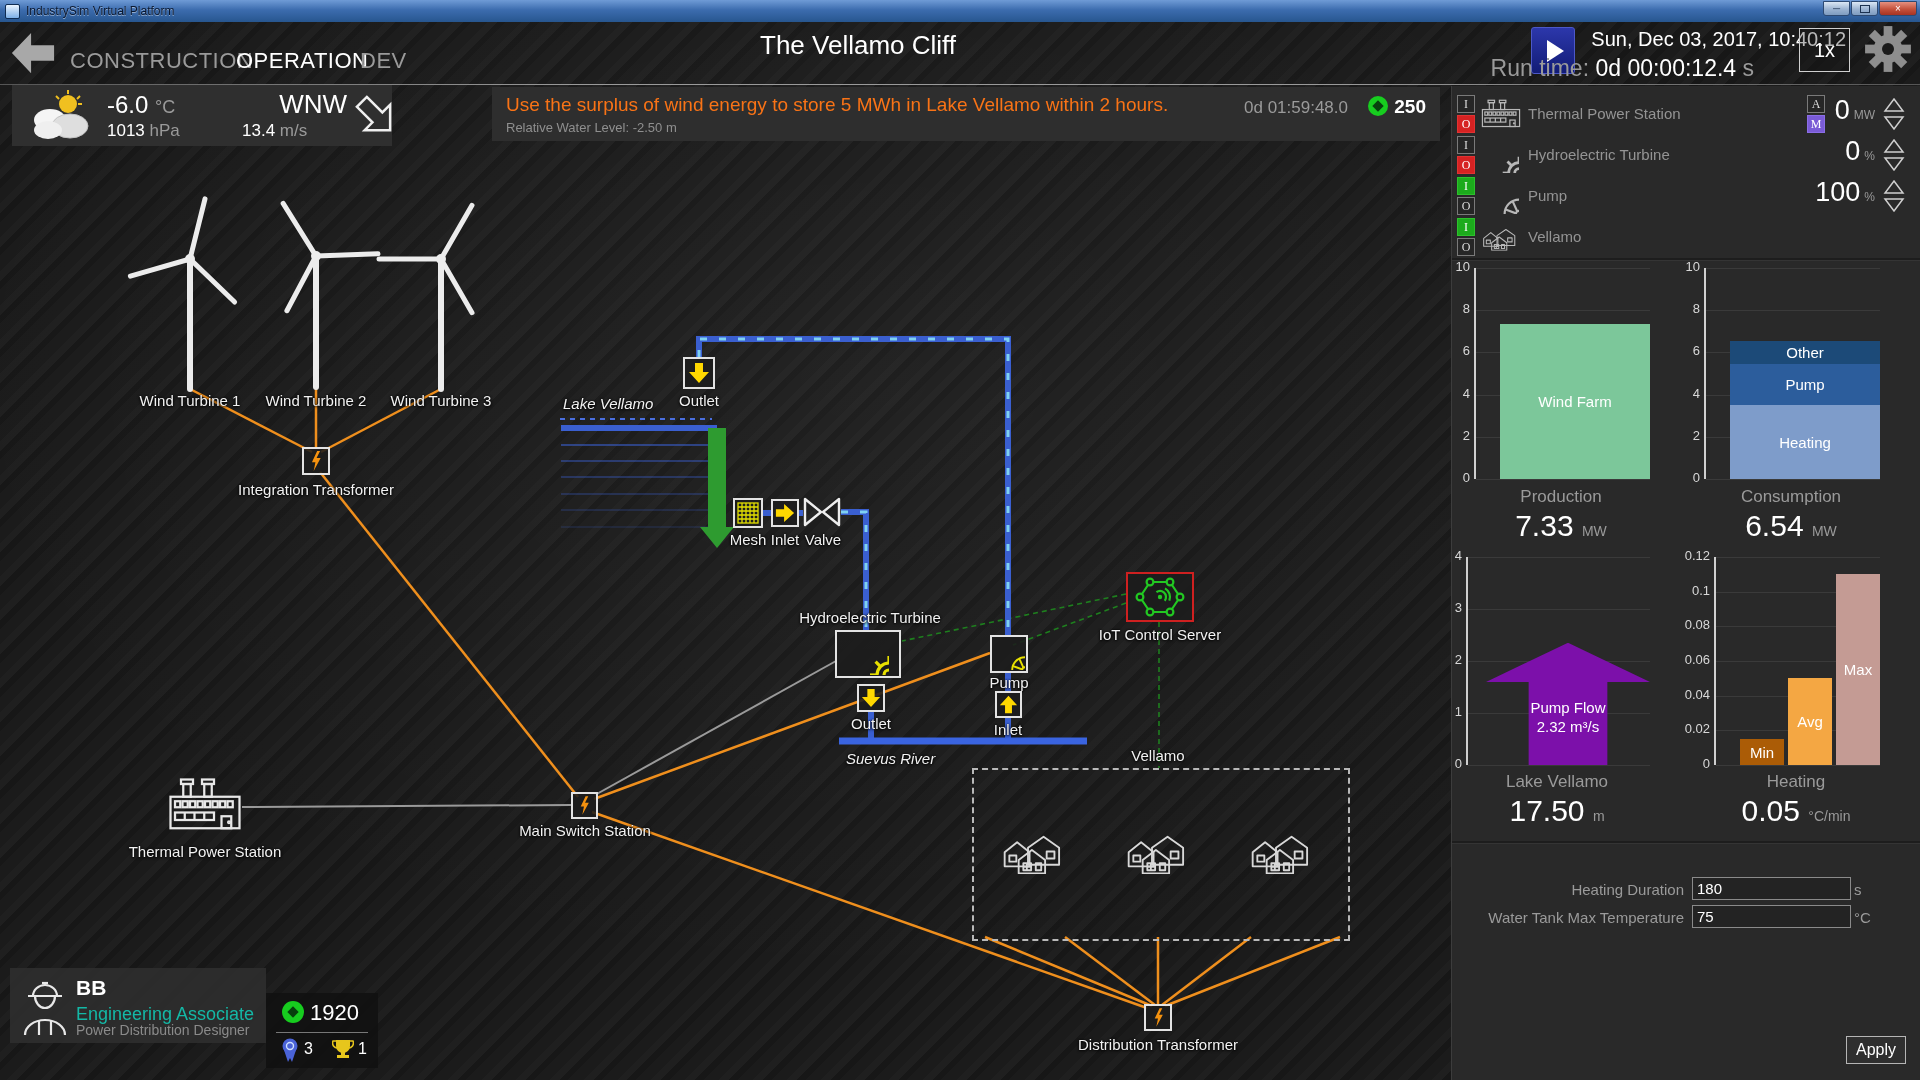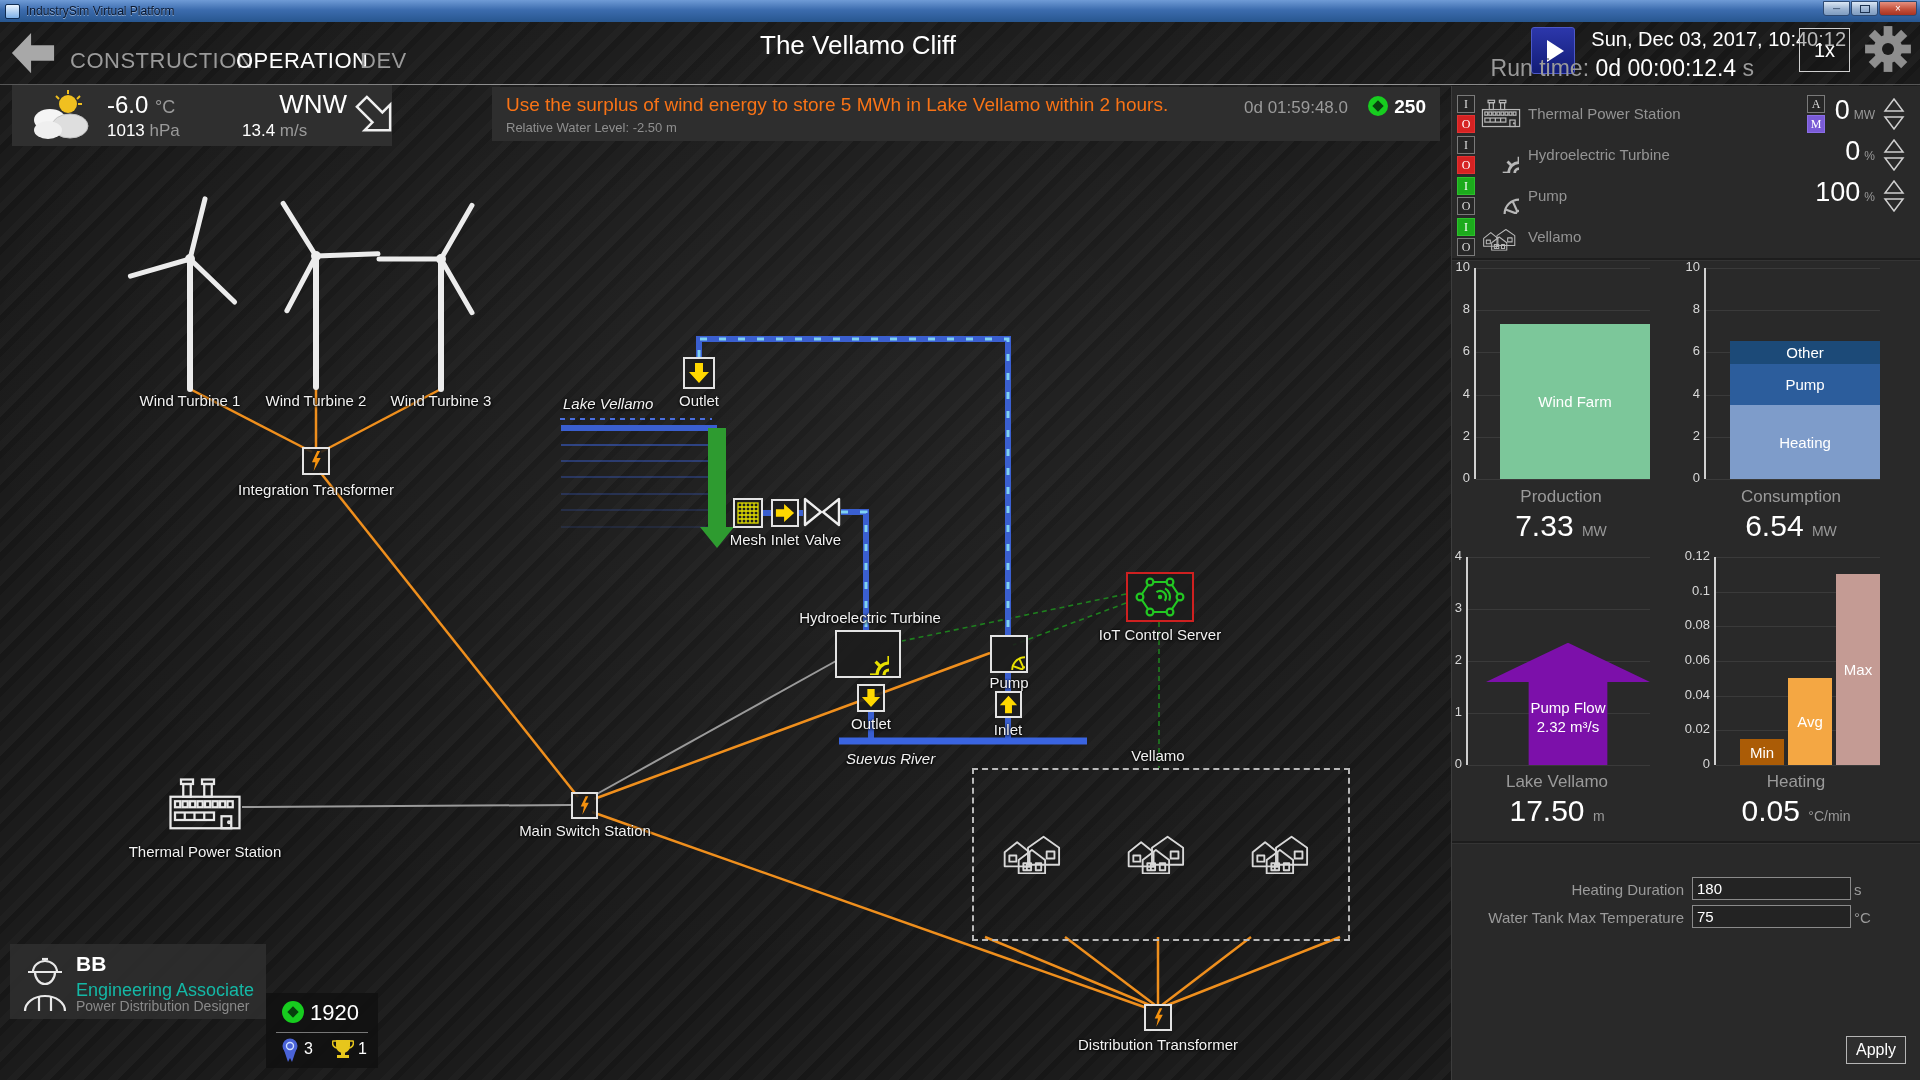--- a/index.html
+++ b/index.html
@@ -99,21 +99,21 @@
   .cap-value .cap-unit{font-size:14px;color:#9a9a9a;}
   
   .cfg-row{position:absolute;left:0;width:469px;height:24px;}
   .cfg-label{position:absolute;left:0;top:4px;width:232px;text-align:right;font-size:15px;color:#9a9a9a;}
   .cfg-input{position:absolute;left:240px;top:0;width:149px;height:21px;background:#232323;border:1px solid #8a8a8a;
     color:#fff;font-size:15px;font-family:"Liberation Sans",sans-serif;padding:0 4px;}
   .cfg-unit{position:absolute;left:402px;top:4px;font-size:15px;color:#9a9a9a;}
   .apply-btn{position:absolute;left:394px;top:950px;width:58px;height:26px;border:1px solid #b5b5b5;background:#2f2f2f;
     color:#fff;font-size:16px;display:flex;align-items:center;justify-content:center;cursor:pointer;}
   
-  .pinfo{position:absolute;left:10px;top:944px;width:256px;height:75px;background:rgba(45,45,45,.96);z-index:4;}
+  .pinfo{position:absolute;left:10px;top:968px;width:256px;height:75px;background:rgba(45,45,45,.96);z-index:4;}
   .pinfo .nm{position:absolute;left:66px;top:8px;font-size:21px;font-weight:bold;color:#fff;}
   .pinfo .r1{position:absolute;left:66px;top:36px;font-size:18px;color:#14b8a6;}
   .pinfo .r2{position:absolute;left:66px;top:54px;font-size:14px;color:#8a8a8a;}
   .pstats{position:absolute;left:266px;top:993px;width:112px;height:75px;background:rgba(18,18,18,.96);z-index:4;}
   .pstats .score{position:absolute;left:44px;top:7px;font-size:22px;color:#fff;}
   .pstats .gbadge{position:absolute;left:16px;top:8px;width:22px;height:22px;}
   .pstats .gbadge::after{left:6px;top:6px;}
   .pstats .dvd{position:absolute;left:10px;top:39px;width:92px;height:1px;background:#777;}
   .pstats .m{position:absolute;left:38px;top:47px;font-size:16px;color:#fff;}
   .pstats .t{position:absolute;left:92px;top:47px;font-size:16px;color:#fff;}

